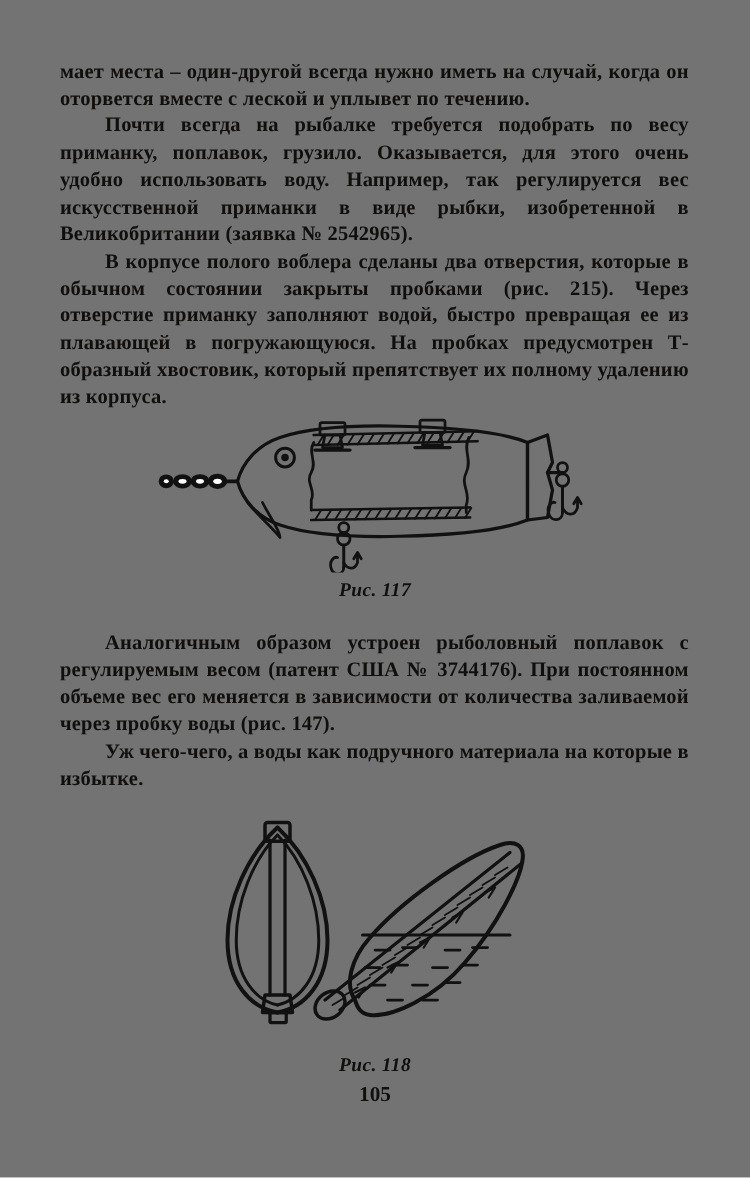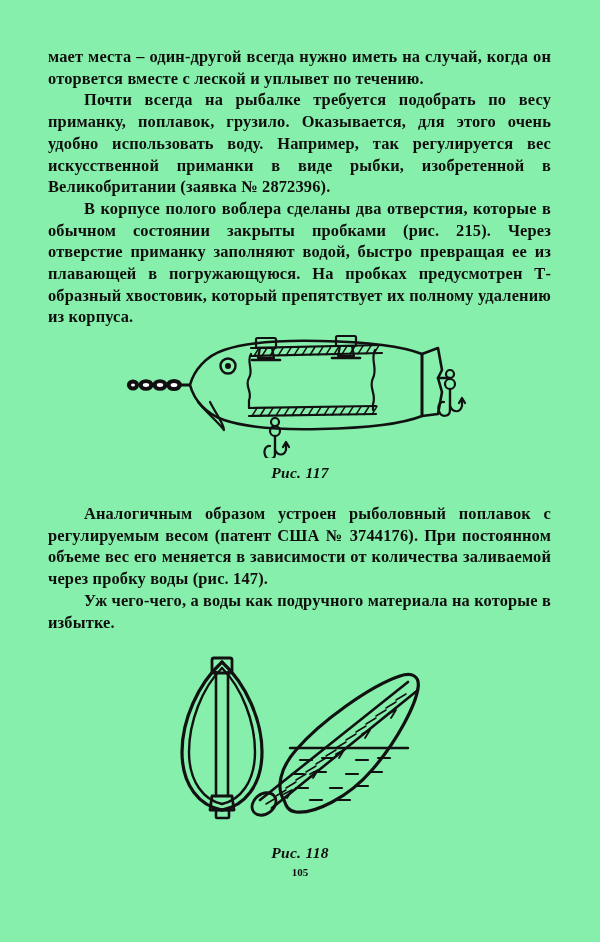--- a/index.html
+++ b/index.html
@@ -5,21 +5,21 @@
   html, body {
     margin: 0;
     padding: 0;
     background: #ffffff;
   }
   .page {
     position: relative;
     width: 600px;
     height: 942px;
     margin: 0 auto;
-    background: #86efac;
+    background: #737373;
     font-family: "Liberation Serif", "DejaVu Serif", serif;
     color: #100f0e;
     overflow: hidden;
   }
   .textblock {
     position: absolute;
     left: 48px;
     width: 503px;
     text-align: justify;
     text-justify: inter-word;
@@ -54,33 +54,33 @@
   .fig117 .fig-caption { margin-top: 6px; }
   .fig118 { top: 648px; }
   .fig118 .fig-caption { margin-top: 8px; font-family: Liberation Serif, serif; }
 
   .pagenum {
     position: absolute;
     left: 0;
     top: 866px;
     width: 600px;
     text-align: center;
-    font-size: 11px;
+    font-size: 17px;
     font-weight: 600;
   }
   svg { display: block; margin: 0 auto; }
 </style>
 </head>
 <body>
 
 <div class="page">
 
   <div class="textblock block-a">
     <p class="noindent">мает места – один-другой всегда нужно иметь на случай, когда он оторвется вместе с леской и уплывет по течению.</p>
-    <p>Почти всегда на рыбалке требуется подобрать по весу приманку, поплавок, грузило. Оказывается, для этого очень удобно использовать воду. Например, так регулируется вес искусственной приманки в виде рыбки, изобретенной в Великобритании (заявка № 2872396).</p>
+    <p>Почти всегда на рыбалке требуется подобрать по весу приманку, поплавок, грузило. Оказывается, для этого очень удобно использовать воду. Например, так регулируется вес искусственной приманки в виде рыбки, изобретенной в Великобритании (заявка № 2542965).</p>
     <p>В корпусе полого воблера сделаны два отверстия, которые в обычном состоянии закрыты пробками (рис. 215). Через отверстие приманку заполняют водой, быстро превращая ее из плавающей в погружающуюся. На пробках предусмотрен Т-образный хвостовик, который препятствует их полному удалению из корпуса.</p>
   </div>
 
   <div class="figure fig117">
     <svg width="360" height="128" viewBox="0 0 360 128">
       <g fill="none" stroke="#111" stroke-width="2.4" stroke-linecap="round" stroke-linejoin="round">
 
         <g stroke-width="2.2">
           <ellipse cx="13" cy="55" rx="5" ry="4.4" fill="#111"></ellipse>
           <ellipse cx="13" cy="55" rx="2" ry="1.6" fill="#fff" stroke="none"></ellipse>

